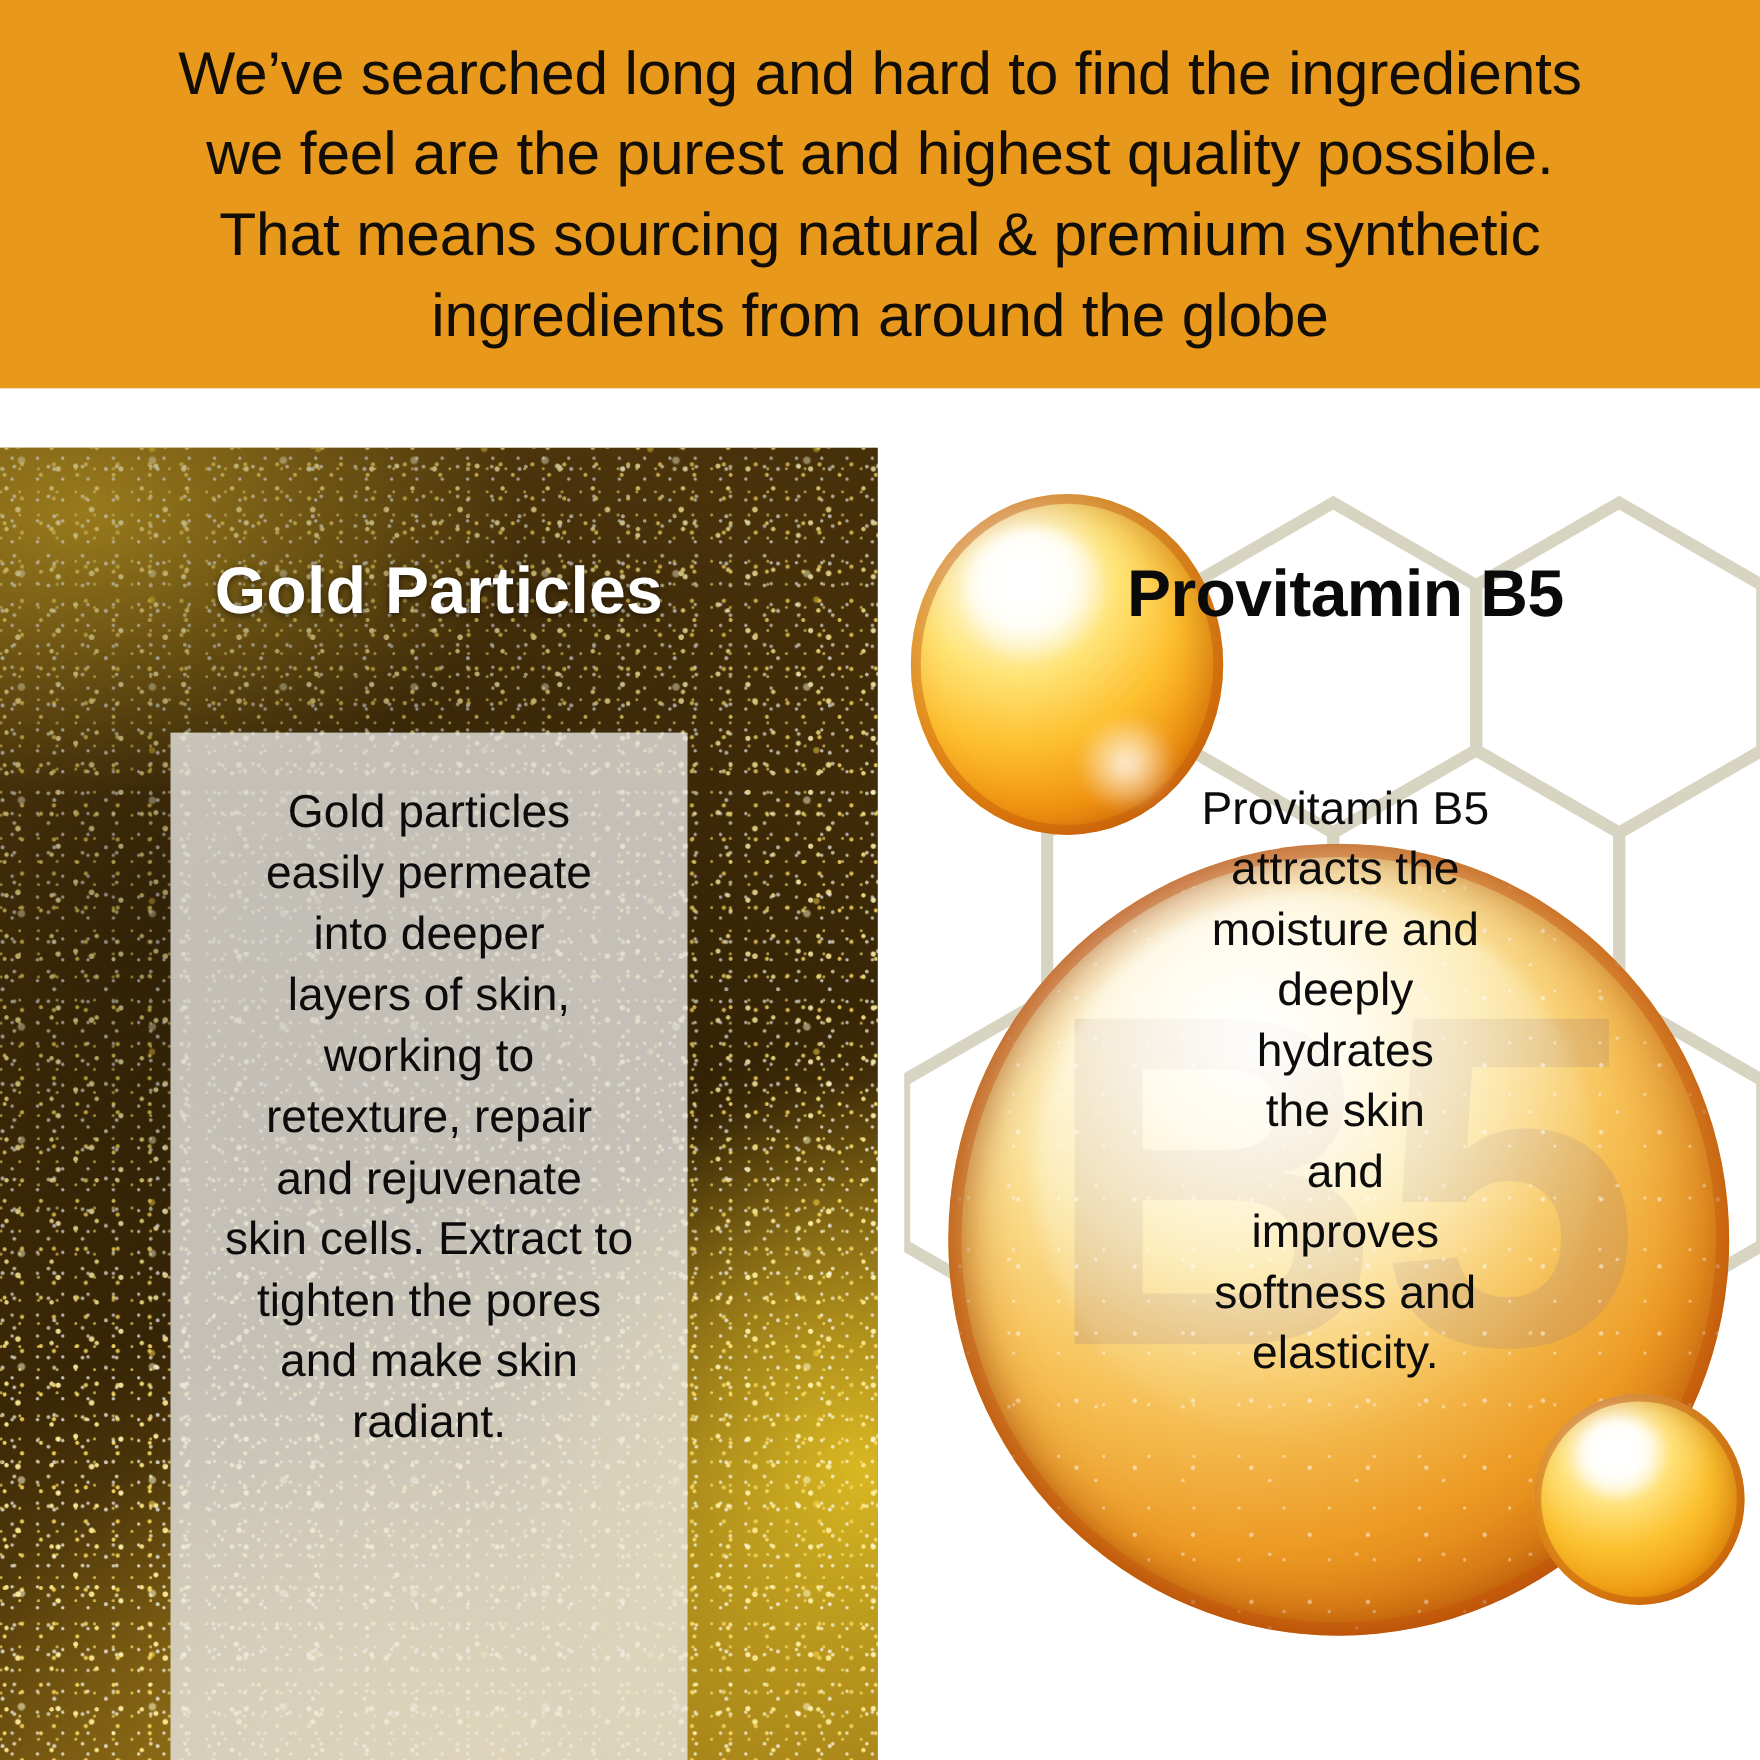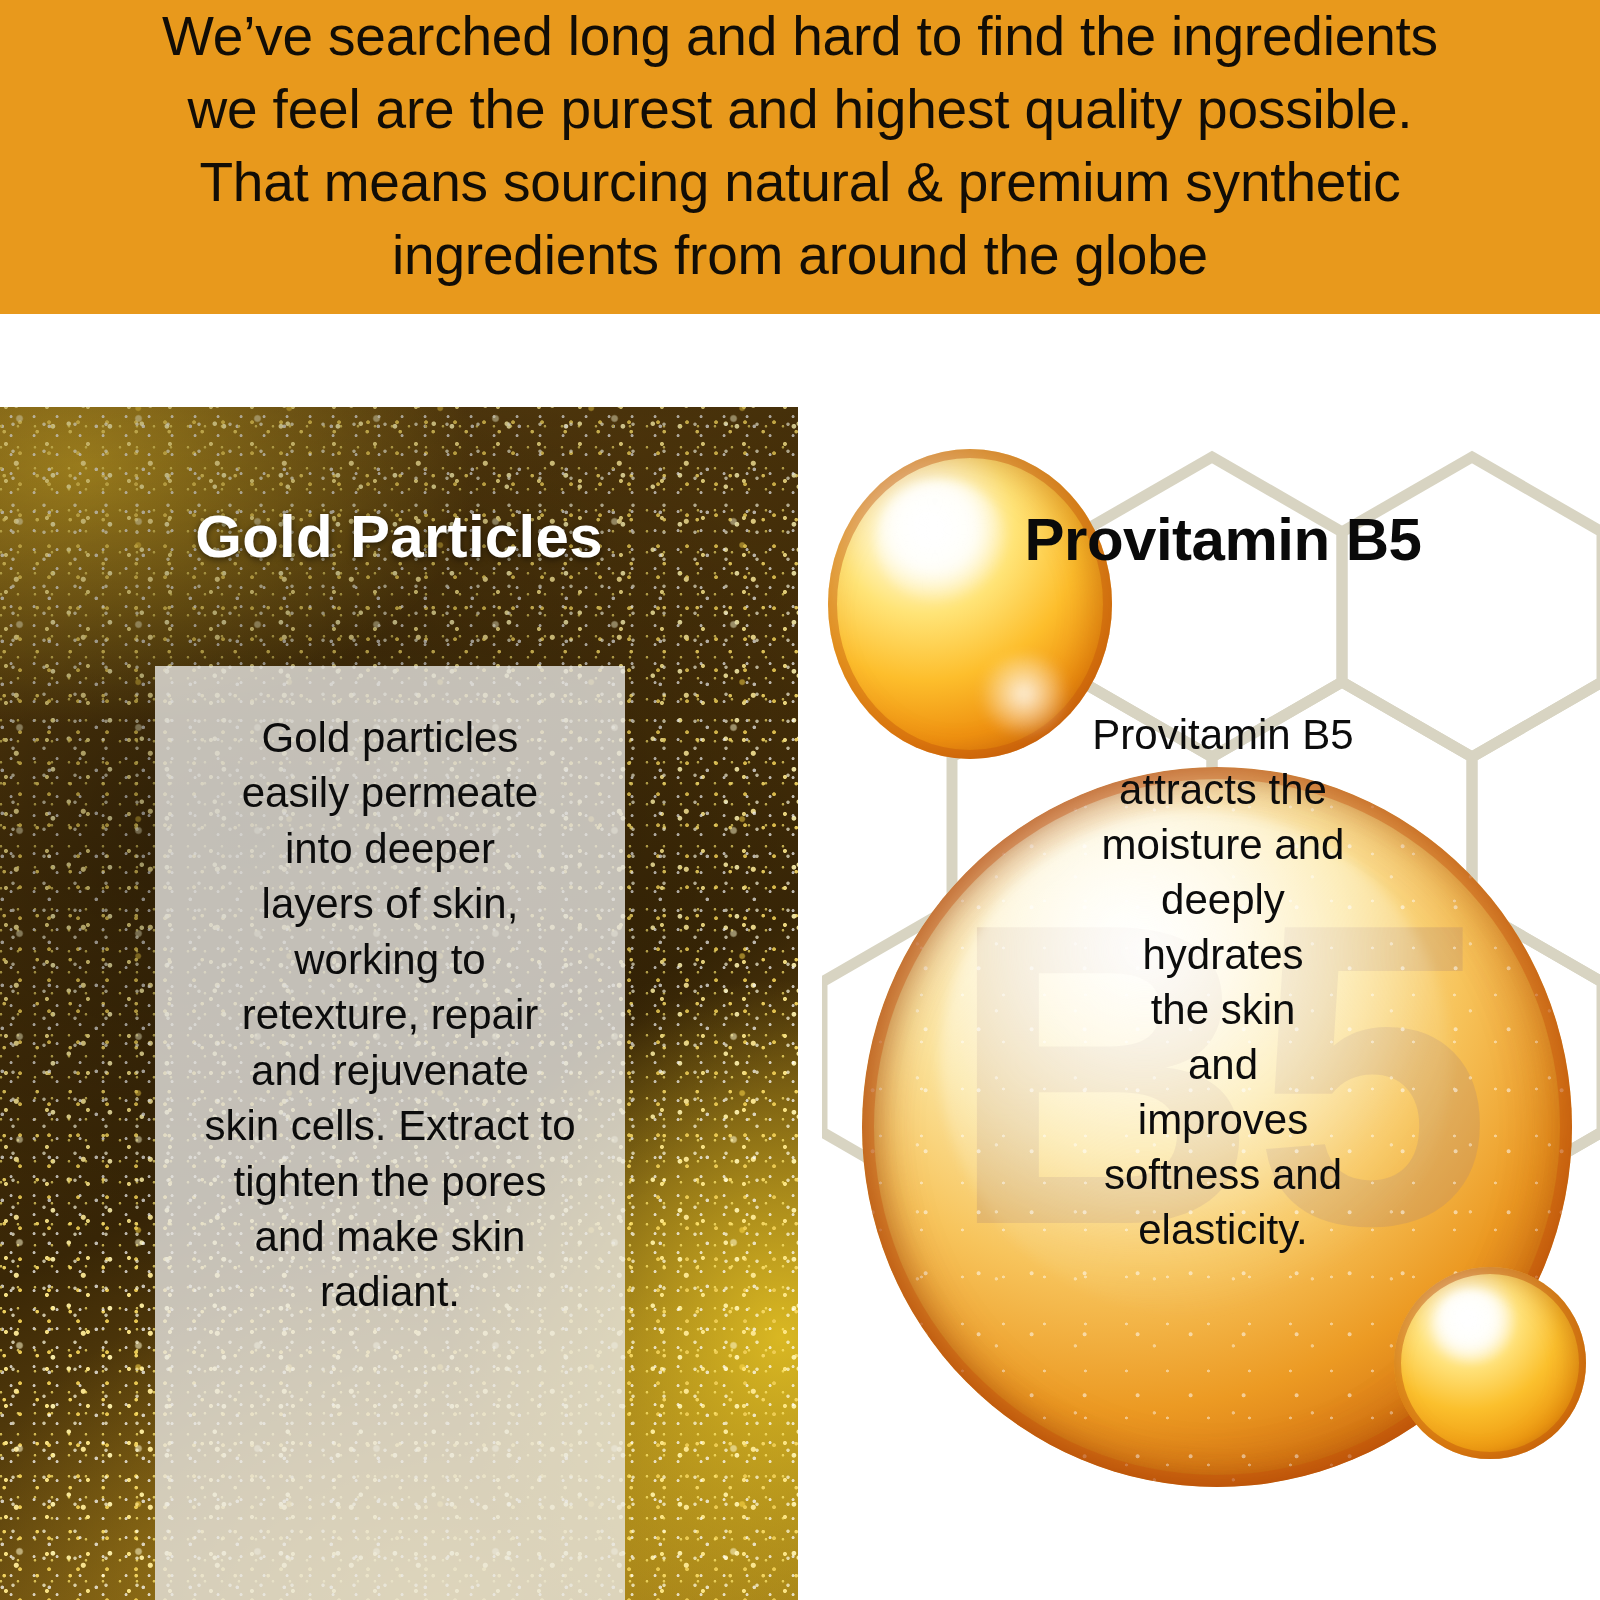--- a/index.html
+++ b/index.html
@@ -16,23 +16,24 @@
     height: 1600px;
     overflow: hidden;
     background: #ffffff;
   }
 
   
   .header-band {
     position: absolute;
     left: 0; top: 0;
     width: 1600px;
-    height: 314px;
+    height: 353px;
     background: #e8991c;
     display: flex;
+    align-items: center;
     justify-content: center;
     box-sizing: border-box;
     padding: 0 95px;
   }
   .header-text {
     color: #120d06;
     font-size: 55px;
     line-height: 1.33;
     text-align: center;
     font-weight: 400;

